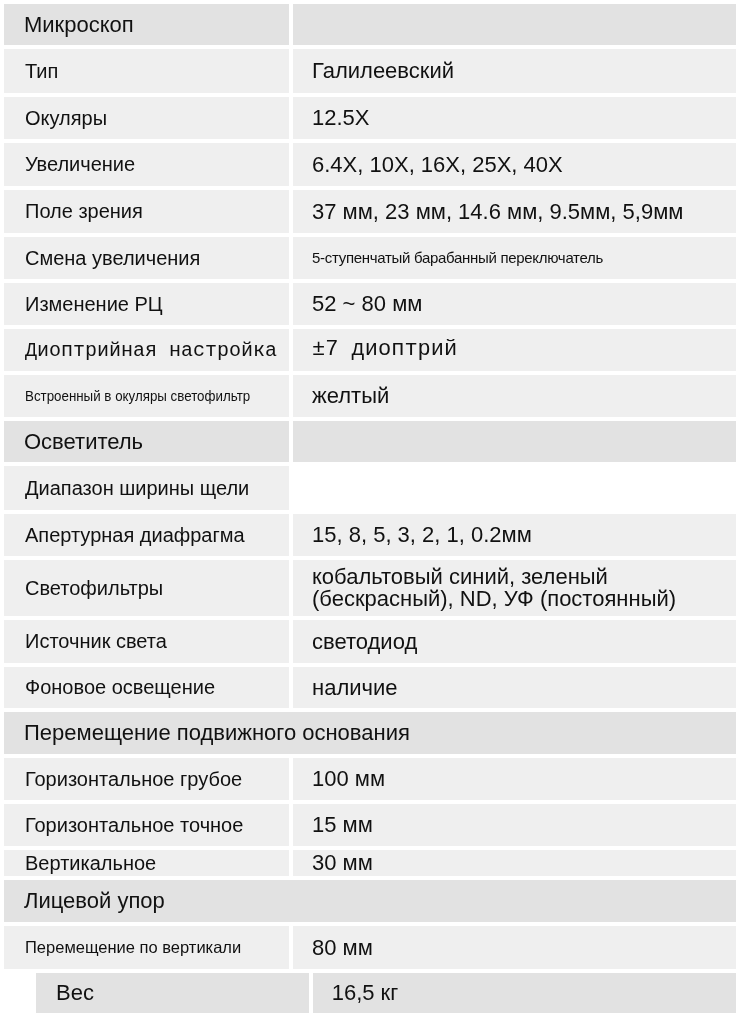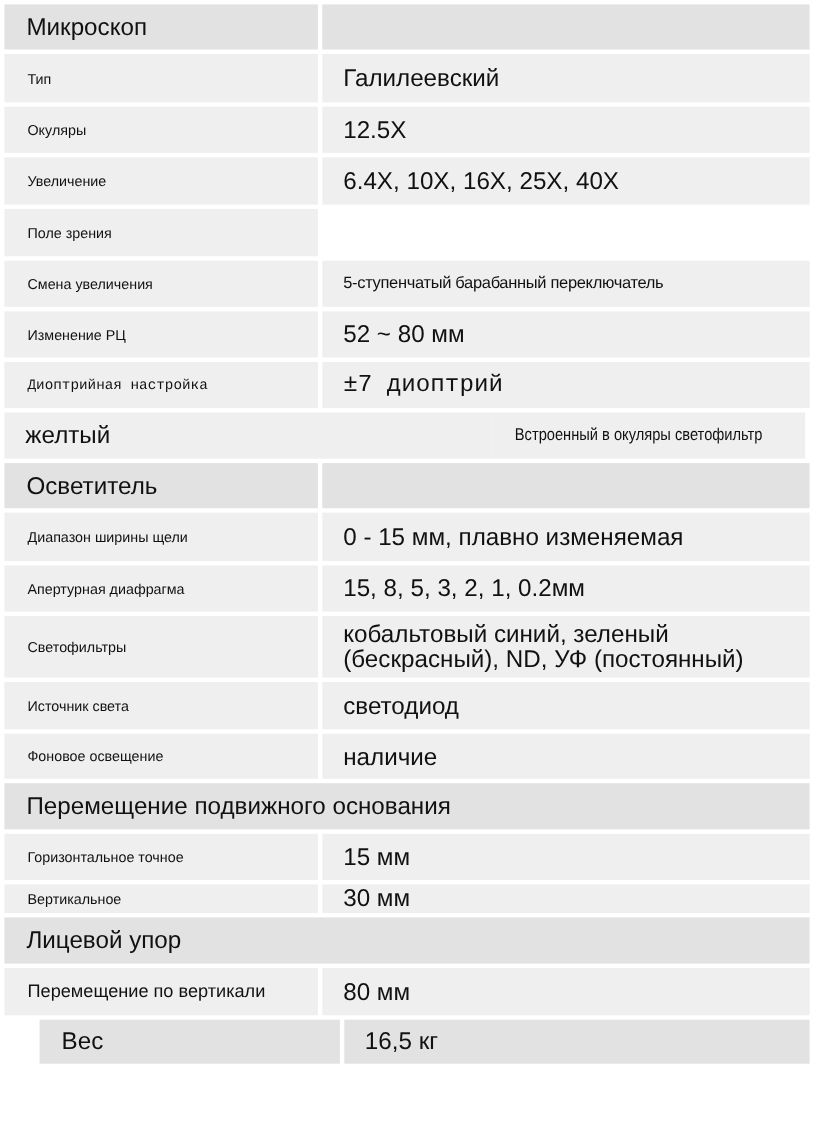--- a/index.html
+++ b/index.html
@@ -7,21 +7,21 @@
     .table { position: absolute; left: 4px; top: 4px; width: 732px; }
     .row { display: flex; margin-bottom: 4px; }
     .cell { background: #efefef; box-sizing: border-box; display: flex; align-items: center; }
     .c1 { width: 285px; margin-right: 4px; padding-left: 21px; font-size: 18px; }
     .c2 { width: 443px; padding-left: 19px; font-size: 22px; line-height: 22px; }
     .section .cell { background: #e2e2e2; text-align: center; }
     .section .c1 { font-size: 22px; padding-left: 20px; }
     .section.full .c1 { width: 732px; margin-right: 0; }
     .small { font-size: 15px !important; letter-spacing: -0.3px; }
     .narrow { font-size: 15.5px !important; transform: scaleX(0.86); transform-origin: left center; white-space: nowrap; }
-    .c1n { font-size: 13px; }
+    .c1n { font-size: 20px; }
   </style>
 </head>
 <body>
 
 <div class="table">
 
   <div class="row section" style="height:41px;">
     <div class="cell c1">Микроскоп</div>
     <div class="cell c2"></div>
   </div>
@@ -32,67 +32,71 @@
   <div class="row" style="height:42px;">
     <div class="cell c1 c1n">Окуляры</div>
     <div class="cell c2">12.5X</div>
   </div>
   <div class="row" style="height:43px;">
     <div class="cell c1 c1n">Увеличение</div>
     <div class="cell c2">6.4X, 10X, 16X,  25X,  40X</div>
   </div>
   <div class="row" style="height:43px;">
     <div class="cell c1 c1n">Поле зрения</div>
+    <div class="cell c2">37 мм, 23 мм, 14.6 мм, 9.5мм, 5,9мм</div>
   </div>
   <div class="row" style="height:42px;">
     <div class="cell c1 c1n">Смена увеличения</div>
     <div class="cell c2 small">5-ступенчатый барабанный переключатель</div>
   </div>
   <div class="row" style="height:42px;border-radius:17px;">
     <div class="cell c1 c1n">Изменение РЦ</div>
     <div class="cell c2">52 ~ 80 мм</div>
   </div>
   <div class="row" style="height:42px;font-family:Liberation Mono, monospace;">
     <div class="cell c1 c1n">Диоптрийная настройка</div>
     <div class="cell c2">±7 диоптрий</div>
   </div>
   <div class="row" style="height:42px;">
-    <div class="cell c2">желтый</div>
     <div class="cell c1">
       <span class="narrow">Встроенный в окуляры светофильтр</span>
     </div>
+    <div class="cell c2">желтый</div>
   </div>
 
   <div class="row section" style="height:41px;">
     <div class="cell c1">Осветитель</div>
     <div class="cell c2"></div>
   </div>
   <div class="row" style="height:44px;">
     <div class="cell c1 c1n">Диапазон ширины щели</div>
-    <div class="cell c2">0 - 15 мм, плавно изменяемая</div>
   </div>
   <div class="row" style="height:42px;">
     <div class="cell c1 c1n">Апертурная диафрагма</div>
     <div class="cell c2">15, 8, 5, 3, 2, 1, 0.2мм</div>
   </div>
   <div class="row" style="height:56px;">
     <div class="cell c1 c1n">Светофильтры</div>
     <div class="cell c2" style="padding-right:6px;">кобальтовый синий, зеленый (бескрасный), ND, УФ (постоянный)</div>
   </div>
   <div class="row" style="height:43px;">
     <div class="cell c1 c1n">Источник света</div>
     <div class="cell c2">светодиод</div>
   </div>
   <div class="row" style="height:41px;">
     <div class="cell c1 c1n">Фоновое освещение</div>
     <div class="cell c2">наличие</div>
   </div>
 
   <div class="row section full" style="height:42px;">
     <div class="cell c1">Перемещение подвижного основания</div>
+  </div>
+  <div class="row" style="height:42px;">
+    <div class="cell c1 c1n">Горизонтальное грубое</div>
+    <div class="cell c2">100 мм</div>
   </div>
   <div class="row" style="height:42px;">
     <div class="cell c1 c1n">Горизонтальное точное</div>
     <div class="cell c2">15 мм</div>
   </div>
   <div class="row" style="height:26px;">
     <div class="cell c1 c1n">Вертикальное</div>
     <div class="cell c2">30 мм</div>
   </div>
 

